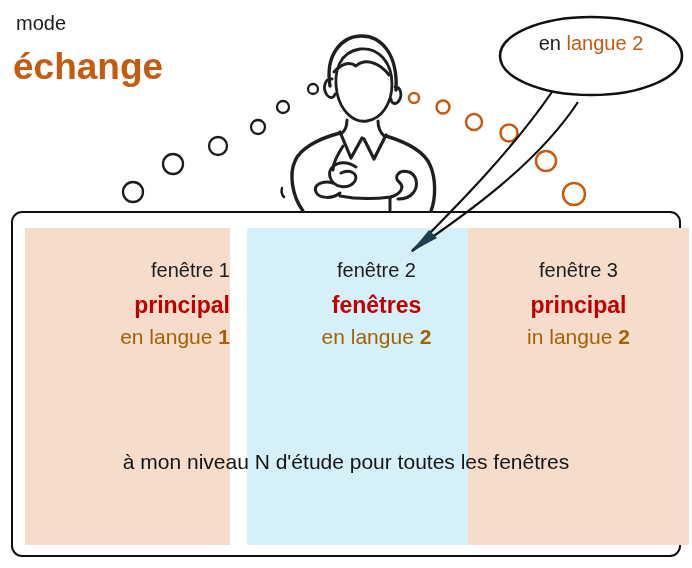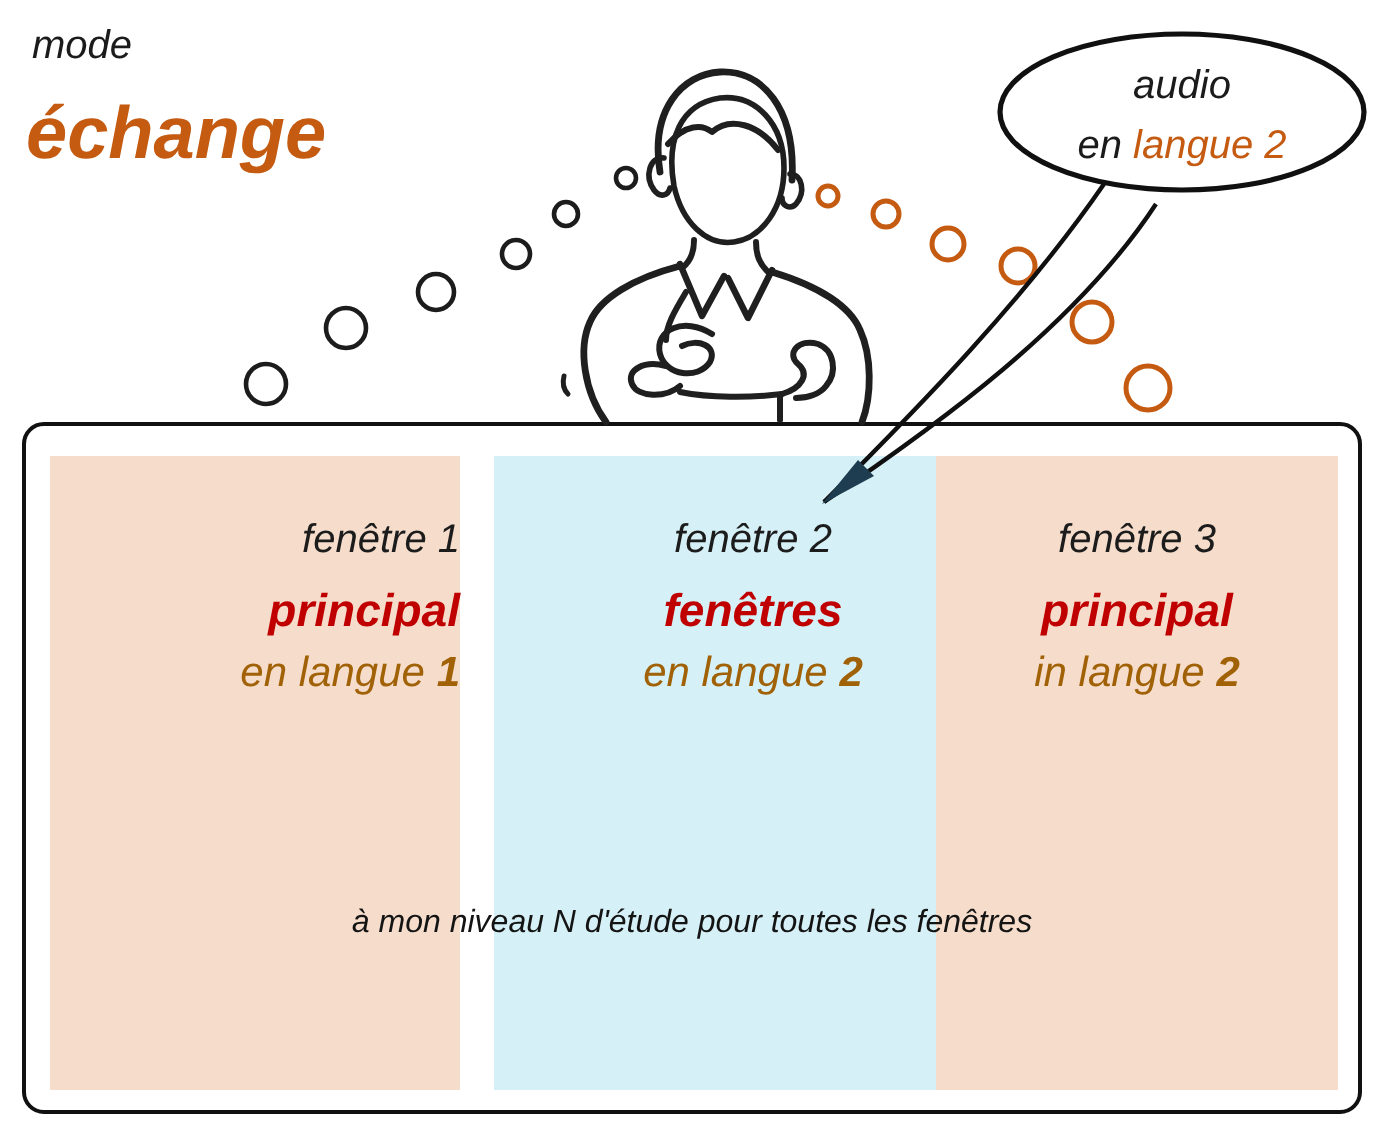--- a/index.html
+++ b/index.html
@@ -1,41 +1,40 @@
 <!DOCTYPE html>
 <html><head>
 <meta charset="utf-8">
 <style>
   html,body{margin:0;padding:0;background:#fff;}
   .stage{
     position:relative;width:692px;height:568px;overflow:hidden;background:#fff;
     font-family:"Liberation Sans", sans-serif;
-    font-style:italic;
   }
   
   .mode-label{position:absolute;left:16px;top:12px;font-size:20px;color:#1b1b1b;}
   .mode-name{position:absolute;left:13px;top:46px;font-size:37px;font-weight:700;color:#c55a11;line-height:1.15;}
   
   .board{
     position:absolute;left:11px;top:211px;width:670px;height:346px;
     box-sizing:border-box;border:2.5px solid #101010;border-radius:11px;background:#fff;
   }
   
   .panel{position:absolute;top:228px;height:317px;text-align:center;}
   .panel-1{left:25px;width:205px;background:#f5dccb;text-align:right;}
   .panel-2{left:247px;width:203px;background:#d5f0f6;padding-left:28px;}
-  .panel-3{left:468px;width:201px;background:#f5dccb;}
+  .panel-3{left:468px;width:221px;background:#f5dccb;}
   .win-label{margin-top:30px;font-size:20px;line-height:24px;color:#1c1c1c;}
   .role-label{margin-top:9px;font-size:23px;line-height:28px;font-weight:700;color:#c00000;}
   .lang-label{margin-top:5px;font-size:21px;line-height:26px;color:#a16207;}
   .lang-label .num{font-weight:700;margin-left:0.28em;}
   
   .footer-note{
     position:absolute;left:11px;top:449px;width:670px;text-align:center;
-    font-size:16px;line-height:26px;color:#141414;z-index:4;
+    font-size:21px;line-height:26px;color:#141414;z-index:4;
   }
   
   .art{position:absolute;left:0;top:0;width:692px;height:568px;z-index:5;pointer-events:none;}
   
   .bubble-text{
     position:absolute;left:498px;top:28px;width:186px;z-index:6;
     text-align:center;font-size:20px;line-height:30px;color:#1b1b1b;
   }
   .bubble-text .hl{color:#c55a11;margin-left:0.28em;}
 </style>
@@ -123,17 +122,16 @@
 
     <g>
       <path d="M 552,92 C 512,150 460,203 412,251" fill="none" stroke="#101010" stroke-width="2.2"></path>
       <path d="M 578,102 C 538,163 468,213 412,251" fill="none" stroke="#101010" stroke-width="2.2"></path>
       <polygon points="411,252 429,230 437,238" fill="#1e3d50"></polygon>
       <ellipse cx="591" cy="56" rx="91" ry="39" fill="#ffffff" stroke="#101010" stroke-width="2.6"></ellipse>
     </g>
   </svg>
 
   <div class="bubble-text">
-    <div>audio</div>
     <div><span>en</span><span class="hl">langue 2</span></div>
   </div>
 
 </div>
 
 </body></html>

